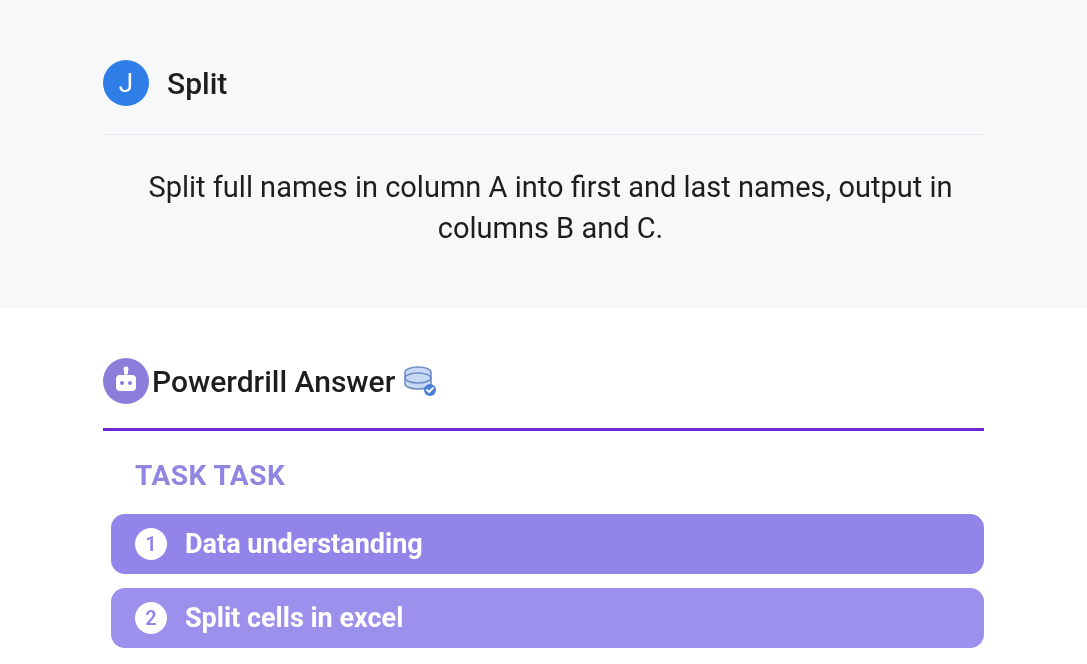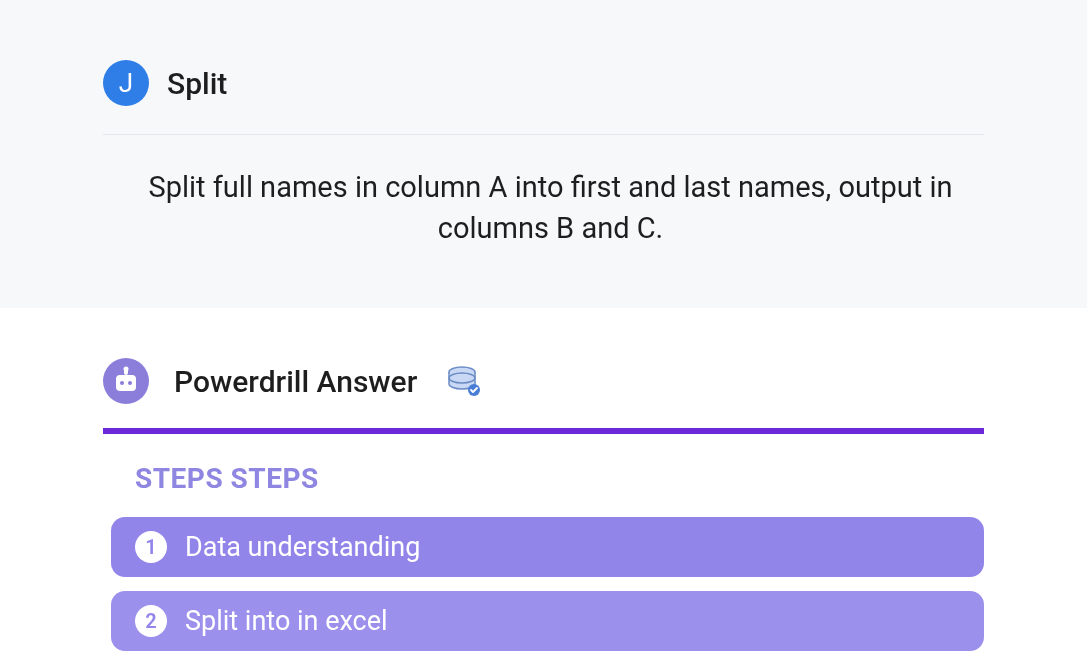--- a/index.html
+++ b/index.html
@@ -51,23 +51,23 @@
       padding-right: 10px;
       text-align: center;
     }
     .bottom-section {
       background: #ffffff;
       padding: 50px 103px 0 103px;
     }
     .answer-header {
       display: flex;
       align-items: center;
-      gap: 25px;
+      gap: 3px;
       padding-bottom: 24px;
-      border-bottom: 6px solid #6d28d9;
+      border-bottom: 3px solid #6d28d9;
     }
     .bot-avatar {
       width: 46px;
       height: 46px;
       border-radius: 50%;
       background: #8b7edb;
       display: flex;
       align-items: center;
       justify-content: center;
       position: relative;
@@ -128,21 +128,21 @@
       display: flex;
       align-items: center;
       justify-content: center;
       font-size: 20px;
       font-weight: 600;
       flex-shrink: 0;
     }
     .step-label {
       font-size: 27px;
       color: #ffffff;
-      font-weight: 400;
+      font-weight: 700;
     }
   </style>
 </head>
 <body>
 
 <div class="top-section">
   <div class="user-header">
     <div class="avatar">
       <span>J</span>
     </div>
@@ -167,25 +167,25 @@
       <svg viewBox="0 0 36 34">
         <ellipse cx="16" cy="8" rx="13" ry="5" fill="#c9d8f5" stroke="#6b8cc4" stroke-width="1.5"></ellipse>
         <path d="M3 8 v12 a13 5 0 0 0 26 0 V8" fill="#c9d8f5" stroke="#6b8cc4" stroke-width="1.5"></path>
         <ellipse cx="16" cy="14" rx="13" ry="5" fill="none" stroke="#6b8cc4" stroke-width="1.5"></ellipse>
         <circle cx="28" cy="26" r="6" fill="#4a7dd6"></circle>
         <path d="M25 26 l2 2 l4 -4" stroke="#ffffff" stroke-width="1.8" fill="none" stroke-linecap="round" stroke-linejoin="round"></path>
       </svg>
     </div>
   </div>
 
-  <div class="task-steps-label">STEPS STEPS</div>
+  <div class="task-steps-label">TASK TASK</div>
 
   <div class="steps-container">
     <div class="step-item">
       <div class="step-number">1</div>
       <div class="step-label">Data understanding</div>
     </div>
     <div class="step-item step-2">
       <div class="step-number">2</div>
-      <div class="step-label">Split into in excel</div>
+      <div class="step-label">Split cells in excel</div>
     </div>
   </div>
 </div>
 
 </body></html>

